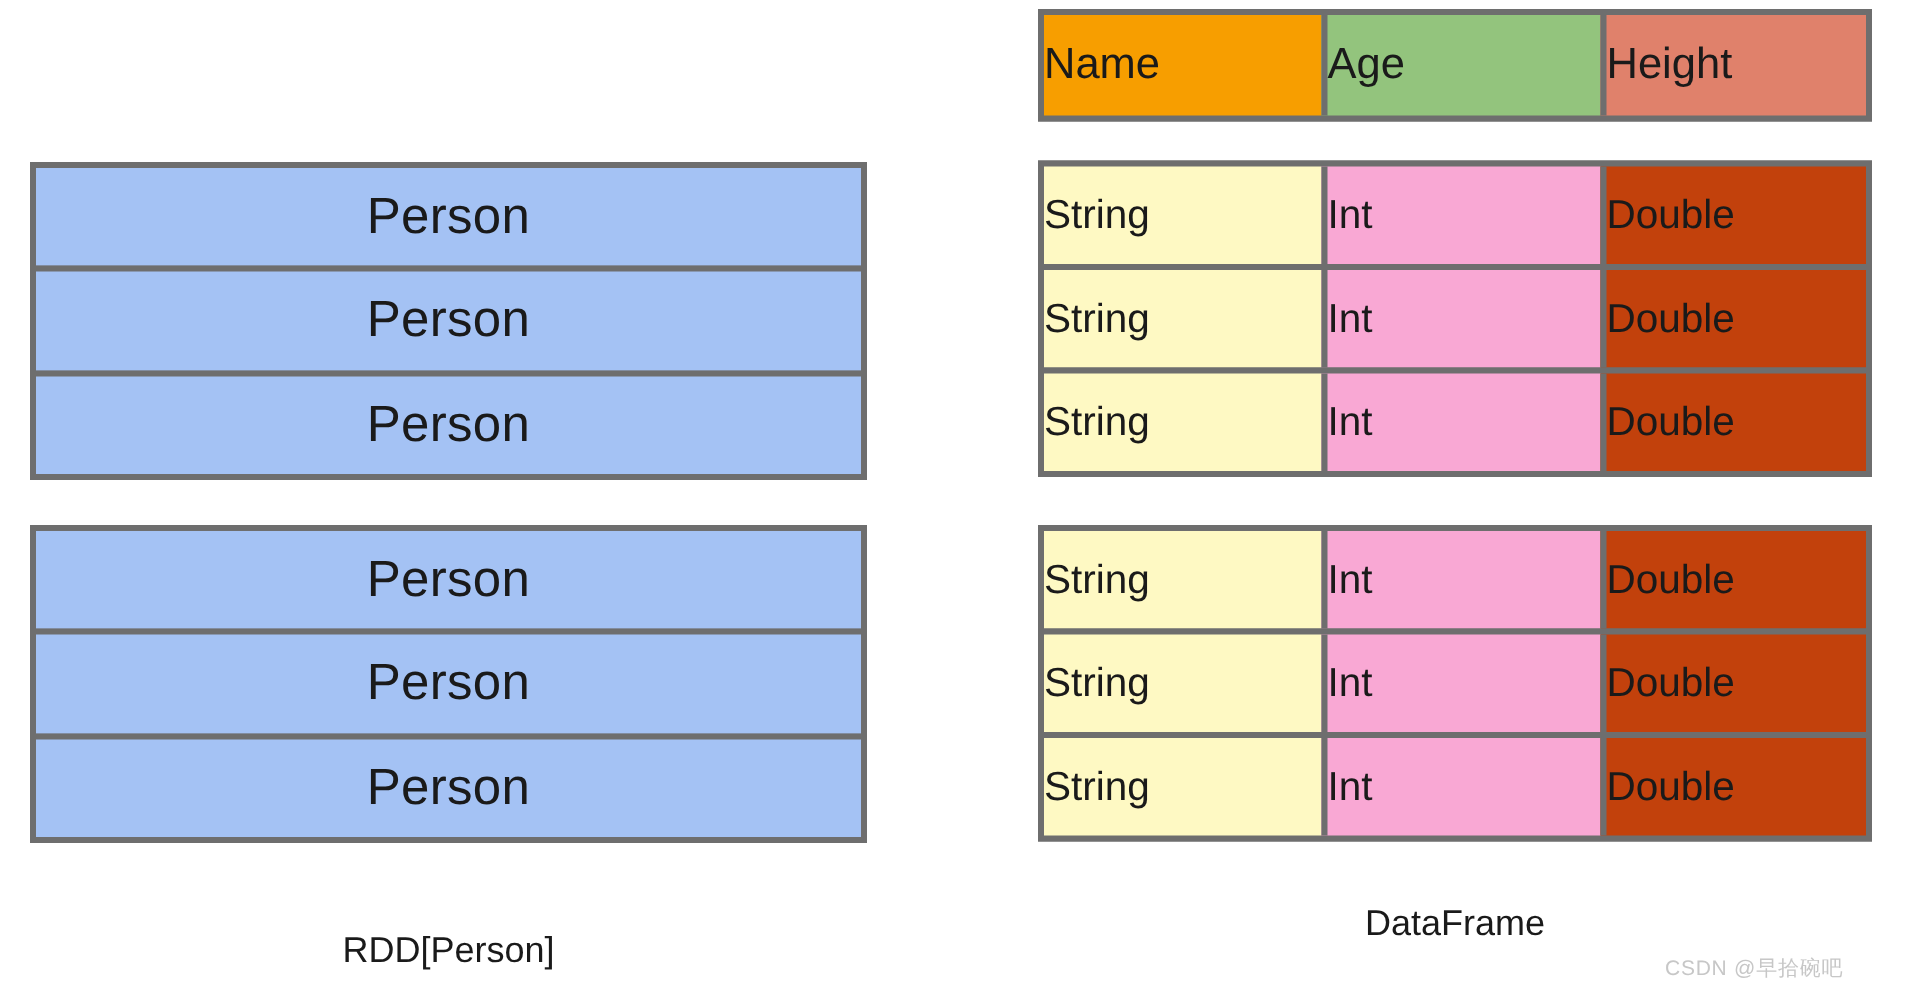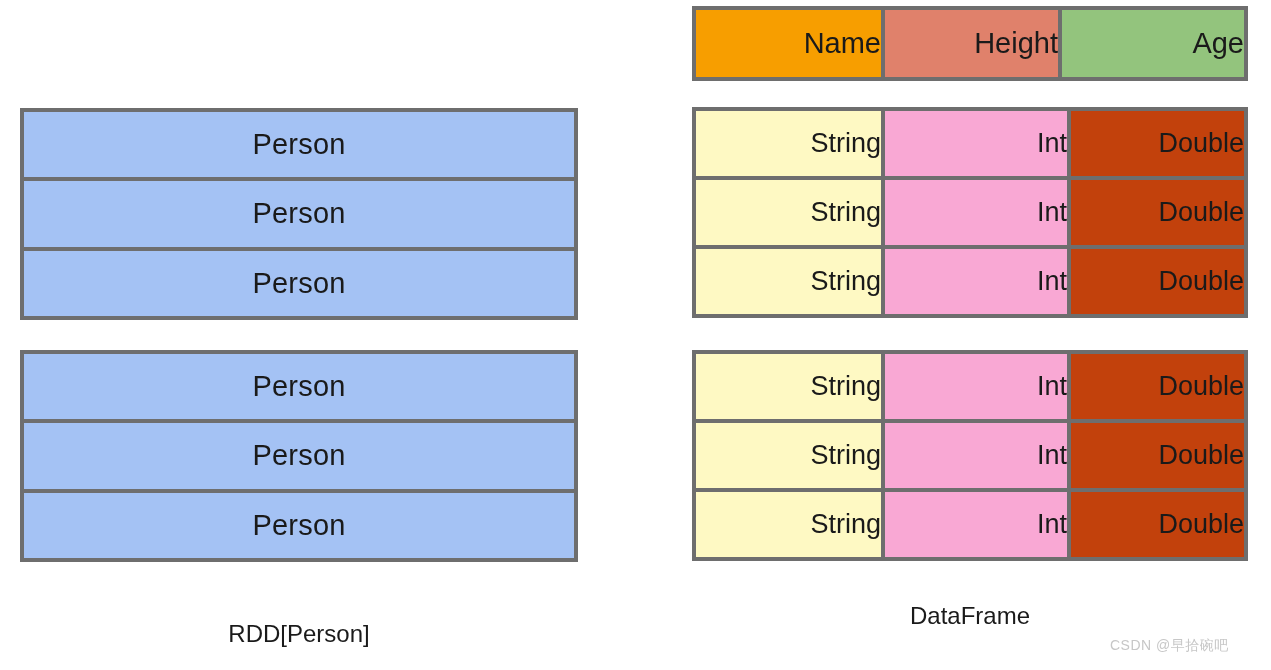--- a/index.html
+++ b/index.html
@@ -31,40 +31,40 @@
     flex-direction: column;
   }
 
   
   .rdd-row {
     flex: 1 1 0;
     background: #a4c2f4;
     display: flex;
     align-items: center;
     justify-content: center;
-    font-size: 29px;
+    font-size: 34px;
     color: #1a1a1a;
     letter-spacing: 0.2px;
   }
   .rdd-row + .rdd-row {
     border-top: 4px solid #6e6e6e;
   }
 
   
   .df-row {
     flex: 1 1 0;
     display: flex;
   }
   .df-row + .df-row {
     border-top: 4px solid #6e6e6e;
   }
   .df-cell {
     display: flex;
     align-items: center;
-    justify-content: flex-end;
+    justify-content: flex-start;
     font-size: 27px;
     color: #1a1a1a;
     box-sizing: border-box;
   }
   .df-cell + .df-cell {
     border-left: 4px solid #6e6e6e;
   }
   .col-name   { width: 185px; }
   .col-age    { width: 186px; }
   .col-height { flex: 1 1 auto; }
@@ -126,26 +126,26 @@
     </div>
   </div>
 
   <div class="caption" style="left:20px; top:620px; width:558px;">RDD[Person]</div>
 
   <div class="group" style="left:692px; top:6px; width:556px; height:75px;">
     <div class="df-row header-row">
       <div class="df-cell col-name hdr-name">
         <span>Name</span>
       </div>
+      <div class="df-cell col-age hdr-age">
+        <span>Age</span>
+      </div>
       <div class="df-cell col-height hdr-height">
         <span>Height</span>
       </div>
-      <div class="df-cell col-age hdr-age">
-        <span>Age</span>
-      </div>
     </div>
   </div>
 
   <div class="group" style="left:692px; top:107px; width:556px; height:211px;">
     <div class="df-row">
       <div class="df-cell col-name cell-string">
         <span>String</span>
       </div>
       <div class="df-cell col-age cell-int">
         <span>Int</span>

